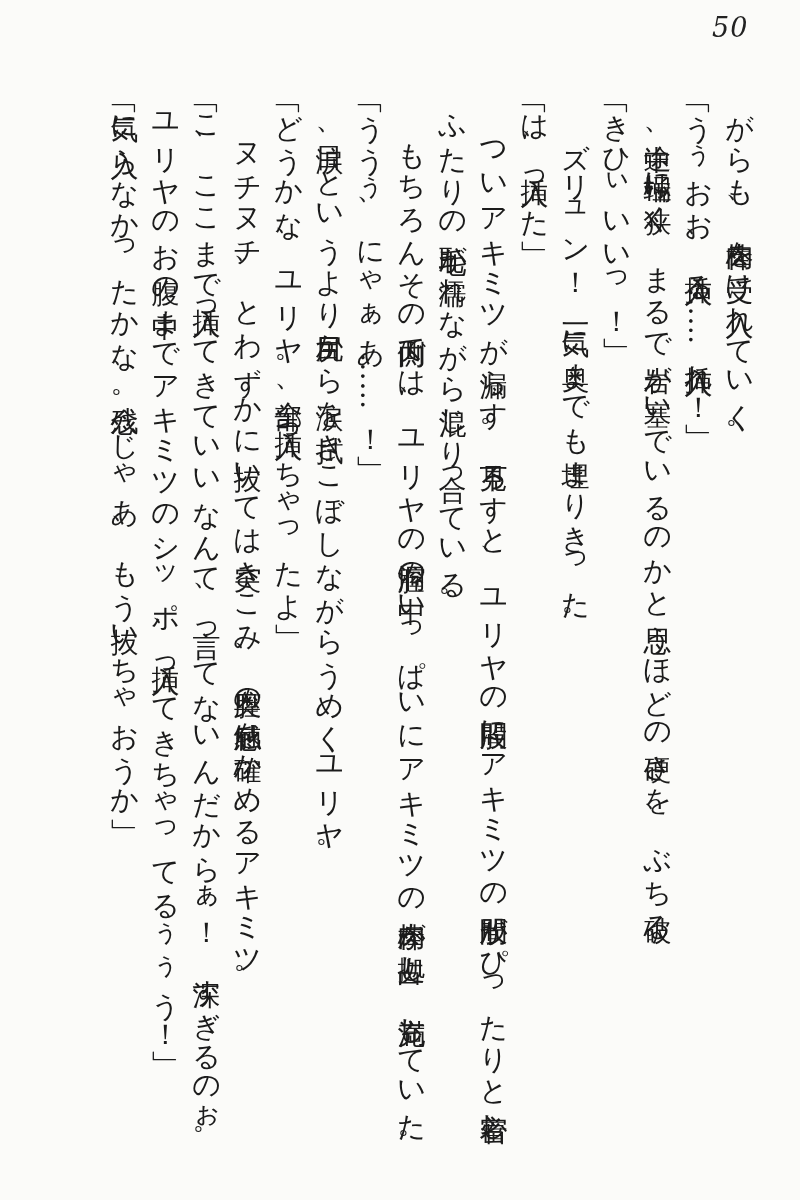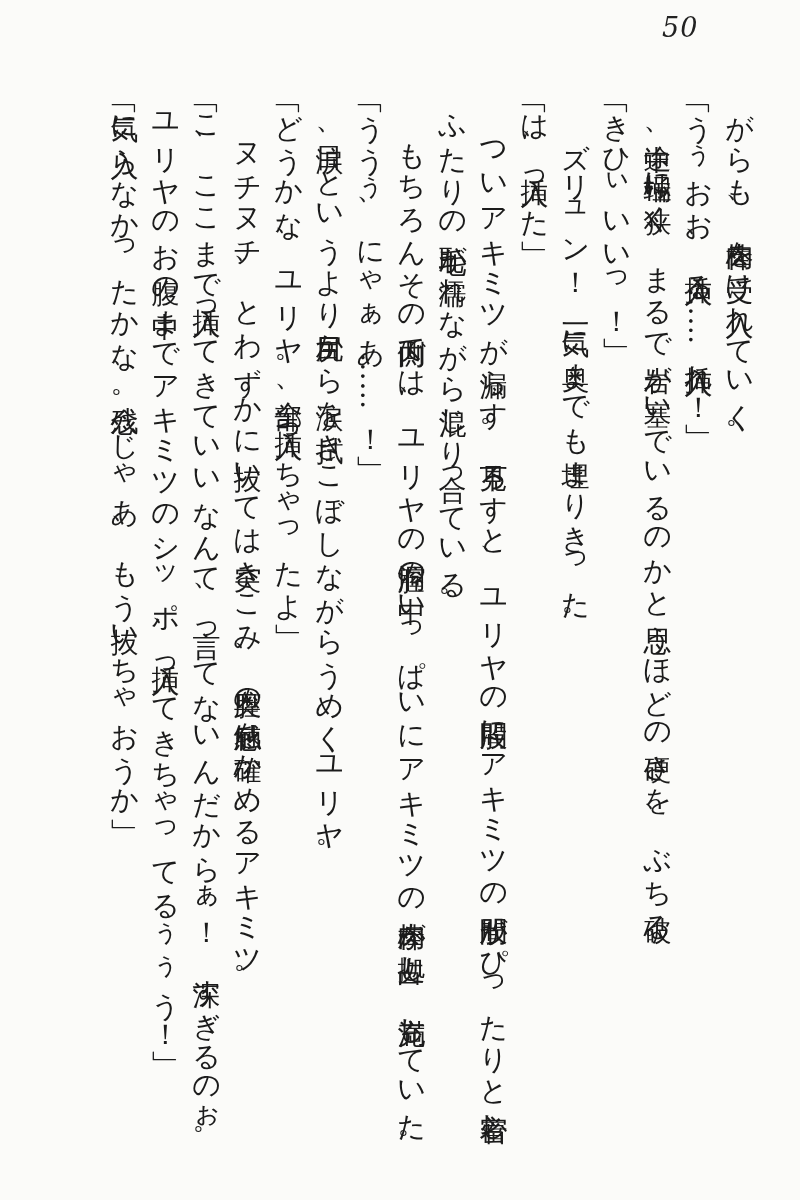--- a/index.html
+++ b/index.html
@@ -13,21 +13,21 @@
     height: 1200px;
     margin: 0 auto;
     background: #fbfbf9;
     overflow: hidden;
     font-family: "DejaVu Serif", "Liberation Serif", serif;
     color: #1b1b1b;
   }
   .page-number {
     position: absolute;
     top: 12px;
-    left: 662px;
+    left: 712px;
     font-size: 27px;
     font-style: italic;
     letter-spacing: 1px;
     color: #222;
   }
   .text-area {
     position: absolute;
     top: 95px;
     right: 40px;
     width: 712px;

